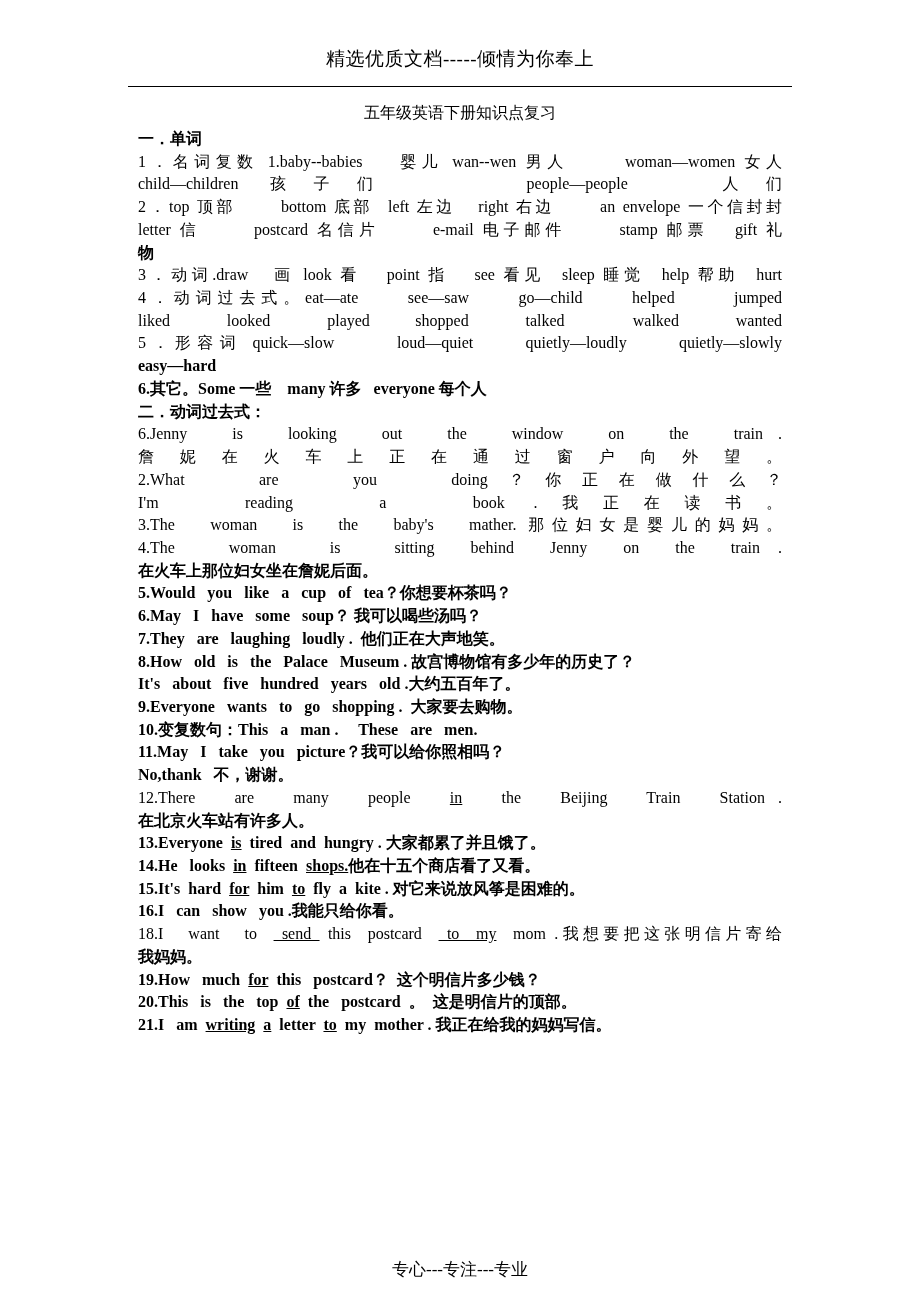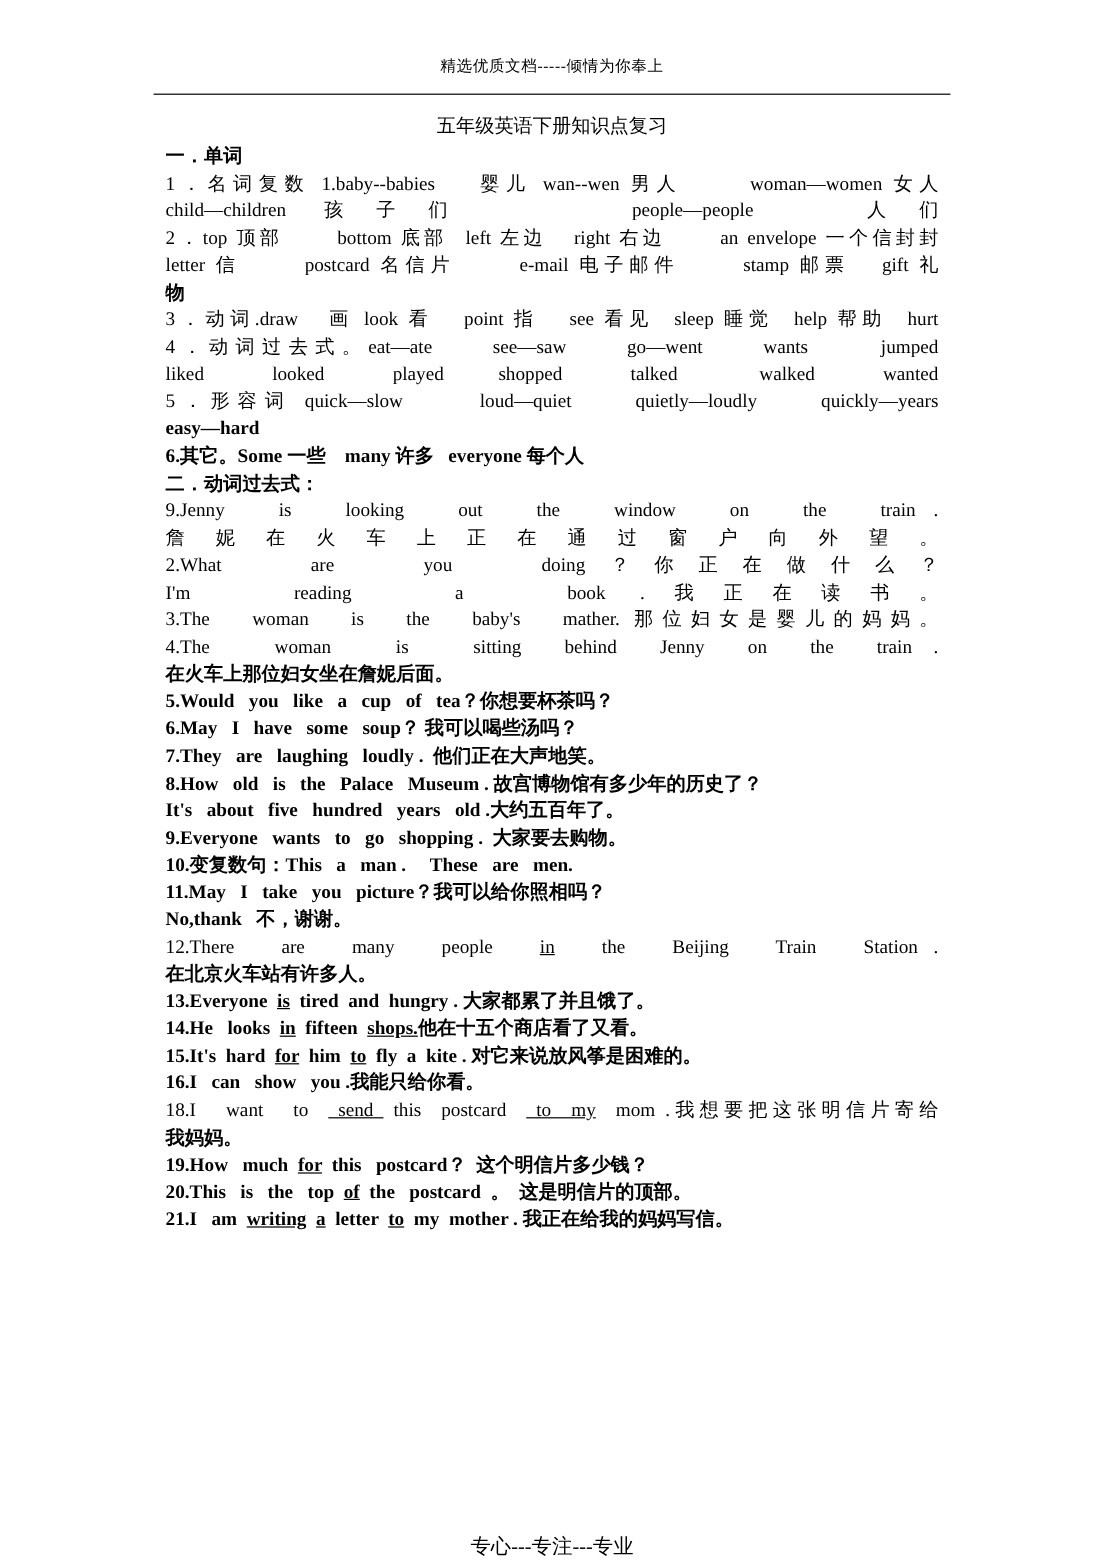--- a/index.html
+++ b/index.html
@@ -17,21 +17,21 @@
   }
   .page {
     width: 920px;
     height: 1302px;
     box-sizing: border-box;
     padding: 0;
     position: relative;
   }
   .header-banner {
     text-align: center;
-    font-size: 13px;
+    font-size: 19px;
     letter-spacing: 0.5px;
     margin-top: 46px;
     font-family: "Liberation Serif", "DejaVu Serif", serif;
   }
   .header-rule {
     border-bottom: 1px solid #000;
     margin: 14px 128px 0 128px;
   }
   .doc-title {
     text-align: center;
@@ -59,21 +59,21 @@
     text-align-last: justify;
     white-space: pre-wrap;
   }
   .indent1 { padding-left: 26px; }
   .indent2 { padding-left: 14px; }
   .indent3 { padding-left: 34px; }
   .footer {
     position: absolute;
     left: 0;
     right: 0;
-    bottom: 48px;
+    bottom: 67px;
     text-align: center;
     font-size: 17px;
   }
 </style>
 </head>
 <body>
 
 <div class="page">
 
   <div class="header-banner">精选优质文档-----倾情为你奉上</div>
@@ -87,32 +87,32 @@
 
     <p class="just"><span>1．</span><span>名词复数 1.baby--babies    婴儿 wan--wen 男人      woman—women 女人</span></p>
     <p class="just indent1">child—children 孩子们    people—people   人们</p>
 
     <p class="just"><span>2．</span><span>top 顶部      bottom 底部  left 左边   right 右边      an envelope 一个信封封</span></p>
     <p class="just indent1">letter 信      postcard 名信片      e-mail 电子邮件      stamp 邮票   gift 礼</p>
     <p class="line indent1">物</p>
 
     <p class="just"><span>3．</span><span>动词.draw   画 look 看   point 指   see 看见  sleep 睡觉  help 帮助  hurt</span></p>
 
-    <p class="just"><span>4．</span><span>动词过去式。eat—ate     see—saw     go—went     wants      jumped</span></p>
+    <p class="just"><span>4．</span><span>动词过去式。eat—ate     see—saw     go—child     helped      jumped</span></p>
     <p class="just indent1">liked     looked     played    shopped     talked      walked     wanted</p>
 
-    <p class="just"><span>5．</span><span>形容词 quick—slow      loud—quiet     quietly—loudly     quickly—years</span></p>
+    <p class="just"><span>5．</span><span>形容词 quick—slow      loud—quiet     quietly—loudly     quietly—slowly</span></p>
     <p class="line">easy—hard</p>
 
     <p class="line"><span>6.</span><span>其它。Some 一些    many 许多   everyone 每个人</span></p>
 
     <p class="line">二．动词过去式：</p>
 
     <div>
-      <p class="just">9.Jenny   is   looking   out   the   window   on   the   train .</p>
+      <p class="just">6.Jenny   is   looking   out   the   window   on   the   train .</p>
       <p class="just indent3">詹妮在火车上正在通过窗户向外望。</p>
 
       <p class="just">2.What   are   you   doing？你正在做什么？</p>
       <p class="just indent3">I'm   reading   a   book .我正在读书。</p>
 
       <p class="just">3.The   woman   is   the   baby's   mather. 那位妇女是婴儿的妈妈。</p>
 
       <p class="just">4.The   woman   is   sitting  behind  Jenny  on  the  train .</p>
       <p class="line indent2">在火车上那位妇女坐在詹妮后面。</p>
 

